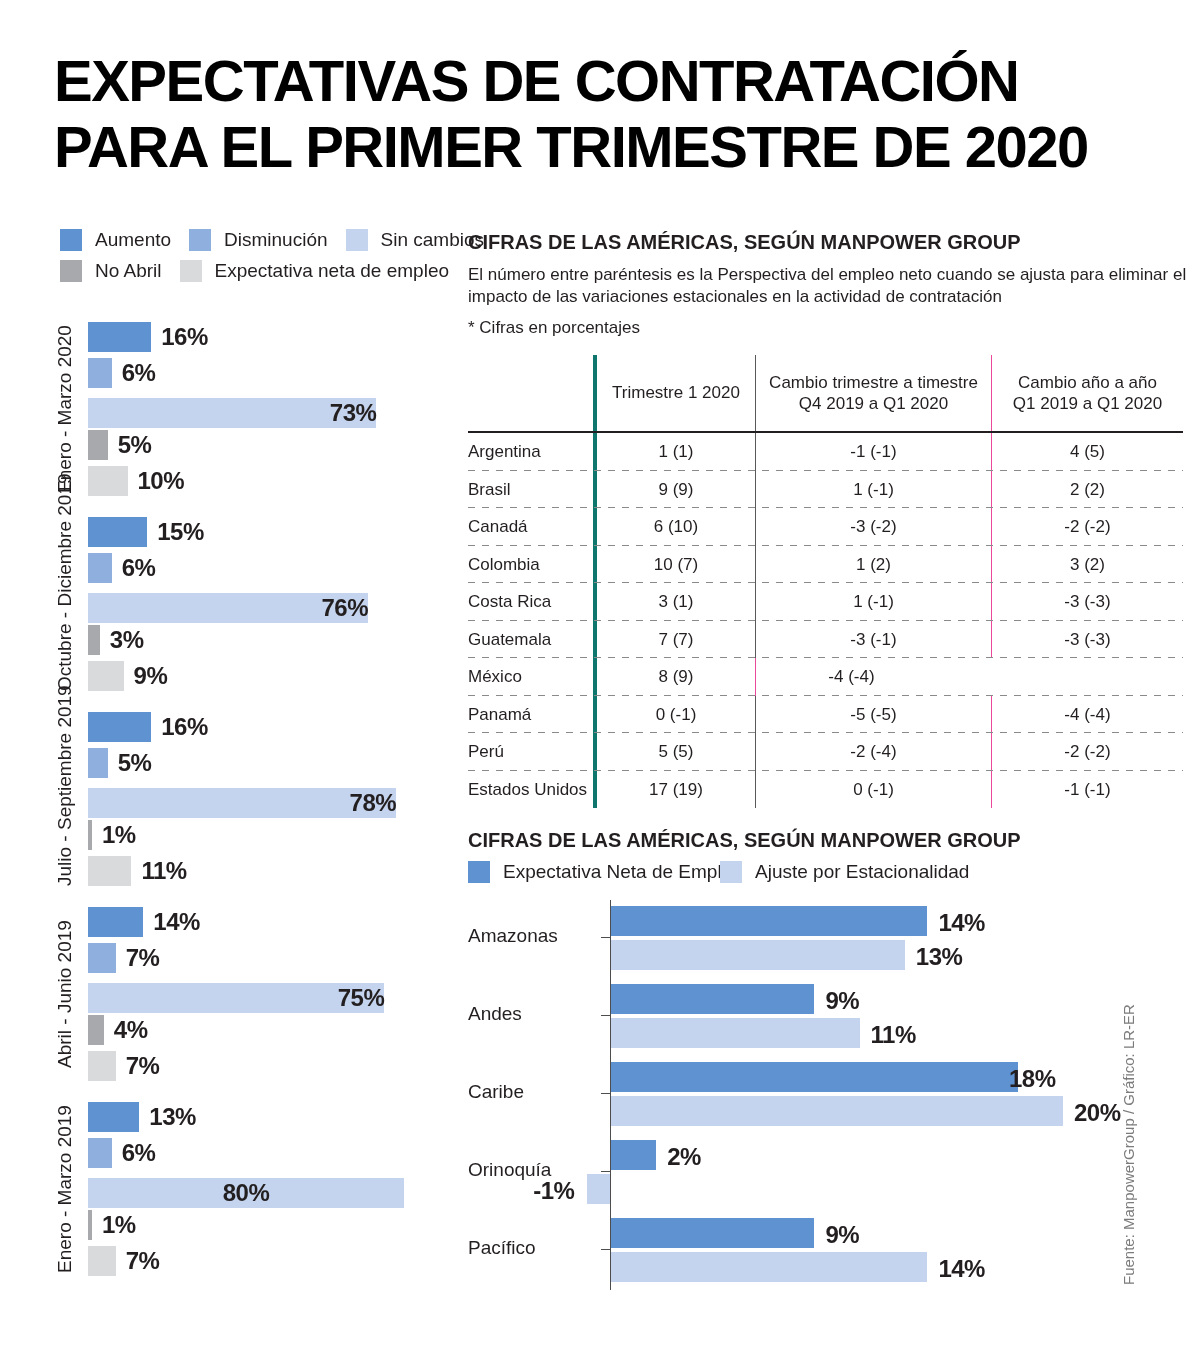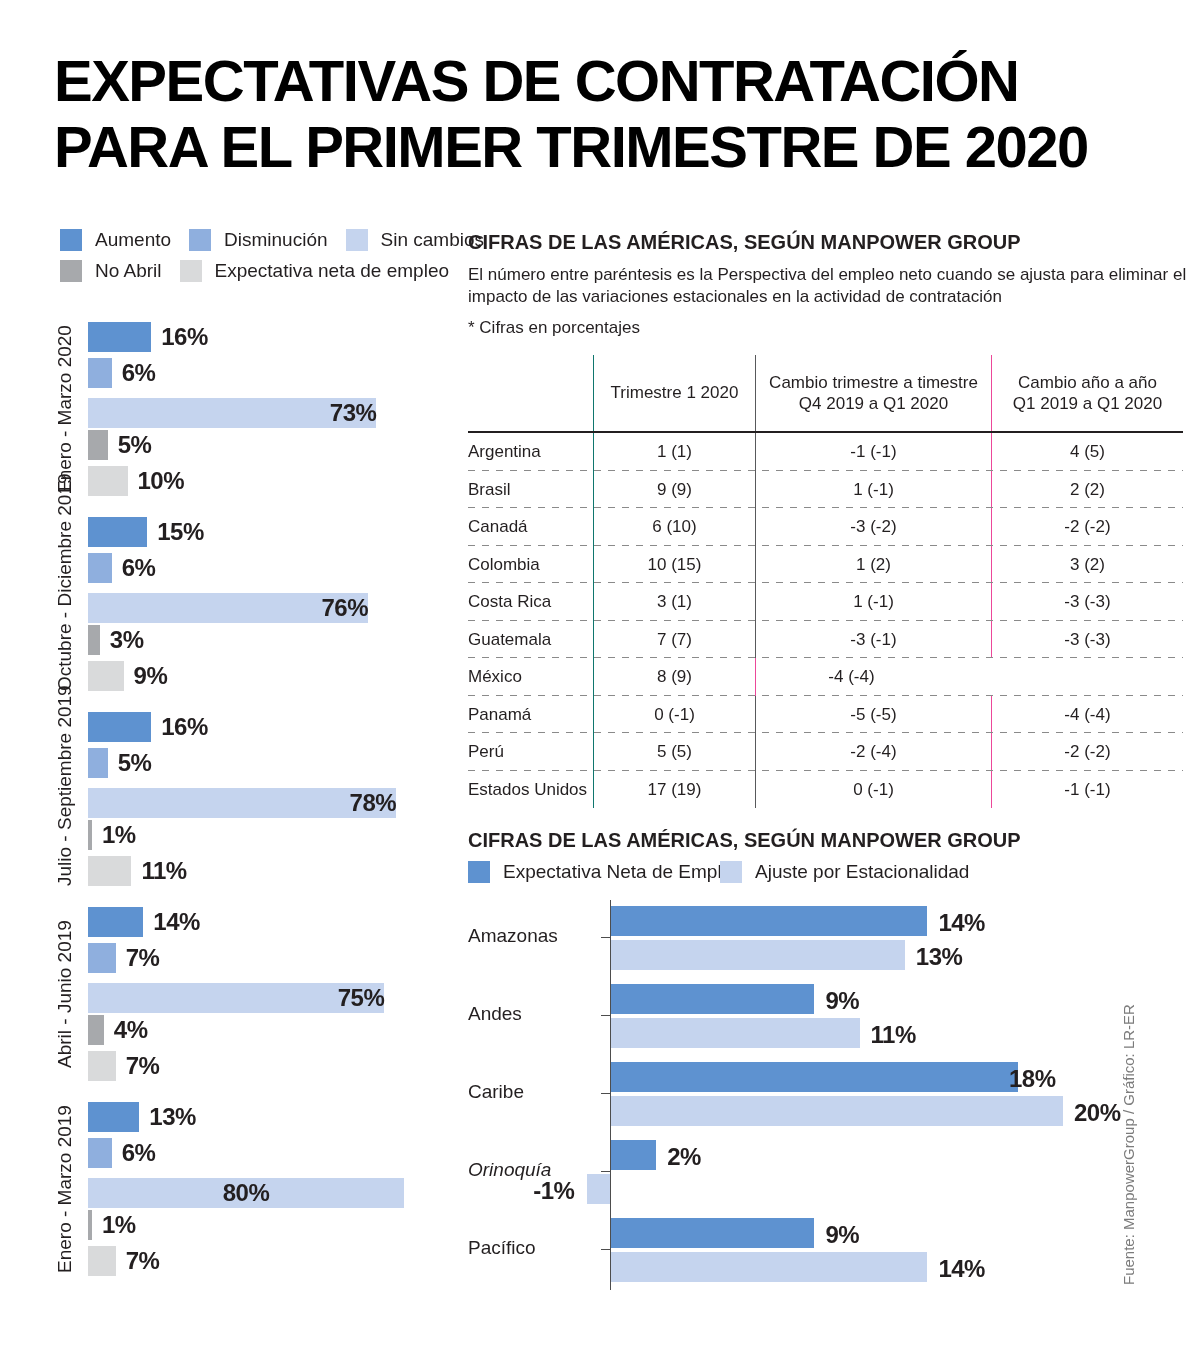--- a/index.html
+++ b/index.html
@@ -38,21 +38,21 @@
 
   .tbl{position:absolute;left:468px;top:355px;width:715px;font-size:17px;}
   .tbl-row{display:flex;position:relative;height:37.5px;align-items:center;}
   .tbl-row::after{content:'';position:absolute;left:0;right:0;bottom:0;height:1px;
        background:repeating-linear-gradient(90deg,#8A8A8A 0 7px,transparent 7px 14px);}
   .tbl-row:last-child::after{display:none;}
   .tbl-header{display:flex;height:76px;border-bottom:2px solid #231F20;}
   .cell{display:flex;align-items:center;justify-content:center;height:100%;
         box-sizing:border-box;text-align:center;white-space:pre-line;line-height:1.25;}
   .c0{width:125px;justify-content:flex-start;text-align:left;}
-  .c1{width:162px;border-left:1px solid #0f766e;}
+  .c1{width:162px;border-left:4px solid #0f766e;}
   .c2{width:236px;border-left:1px solid #58595B;}
   .c3{width:192px;border-left:1px solid #ec4899;}
 
   
   .s2-head{top:829px;}
   .legend2{position:absolute;left:468px;top:861px;display:flex;align-items:center;}
   .legend2 .legend-item{margin-right:0;}
   .legend2 .legend-item:first-child{width:252px;}
 
   .rchart{position:absolute;left:0;top:900px;width:1200px;height:392px;}
@@ -254,21 +254,21 @@
           <div class="cell c3">2 (2)</div>
         </div>
         <div class="tbl-row">
           <div class="cell c0">Canadá</div>
           <div class="cell c1">6 (10)</div>
           <div class="cell c2">-3 (-2)</div>
           <div class="cell c3">-2 (-2)</div>
         </div>
         <div class="tbl-row">
           <div class="cell c0">Colombia</div>
-          <div class="cell c1">10 (15)</div>
+          <div class="cell c1">10 (7)</div>
           <div class="cell c2">1 (2)</div>
           <div class="cell c3">3 (2)</div>
         </div>
         <div class="tbl-row">
           <div class="cell c0">Costa Rica</div>
           <div class="cell c1">3 (1)</div>
           <div class="cell c2">1 (-1)</div>
           <div class="cell c3">-3 (-3)</div>
         </div>
         <div class="tbl-row">
@@ -327,21 +327,21 @@
       <div class="rbar" style="background: rgb(94, 146, 208); top: 84px; height: 30px; width: 203.4px; left: 611px;"></div>
       <div class="rpct" style="top: 87px; left: 825.4px;">9%</div>
       <div class="rbar" style="background: rgb(197, 212, 238); top: 118px; height: 30px; width: 248.6px; left: 611px;"></div>
       <div class="rpct" style="top: 121px; left: 870.6px;">11%</div>
       <div class="rlabel" style="top: 181px;">Caribe</div>
       <div class="rtick" style="left: 601px; top: 193px;"></div>
       <div class="rbar" style="background: rgb(94, 146, 208); top: 162px; height: 30px; width: 406.8px; left: 611px;"></div>
       <div class="rpct" style="top: 165px; left: 1009px;">18%</div>
       <div class="rbar" style="background: rgb(197, 212, 238); top: 196px; height: 30px; width: 452px; left: 611px;"></div>
       <div class="rpct" style="top: 199px; left: 1074px;">20%</div>
-      <div class="rlabel" style="top: 259px; font-style: italic;">Orinoquía</div>
+      <div class="rlabel" style="top: 259px;">Orinoquía</div>
       <div class="rtick" style="left: 601px; top: 271px;"></div>
       <div class="rbar" style="background: rgb(94, 146, 208); top: 240px; height: 30px; width: 45.2px; left: 611px;"></div>
       <div class="rpct" style="top: 243px; left: 667.2px;">2%</div>
       <div class="rbar" style="background: rgb(197, 212, 238); top: 274px; height: 30px; width: 22.6px; left: 587.4px;"></div>
       <div class="rpct" style="top: 277px; left: 519.4px; width: 55px; text-align: right;">-1%</div>
       <div class="rlabel" style="top: 337px;">Pacífico</div>
       <div class="rtick" style="left: 601px; top: 349px;"></div>
       <div class="rbar" style="background: rgb(94, 146, 208); top: 318px; height: 30px; width: 203.4px; left: 611px;"></div>
       <div class="rpct" style="top: 321px; left: 825.4px;">9%</div>
       <div class="rbar" style="background: rgb(197, 212, 238); top: 352px; height: 30px; width: 316.4px; left: 611px;"></div>

